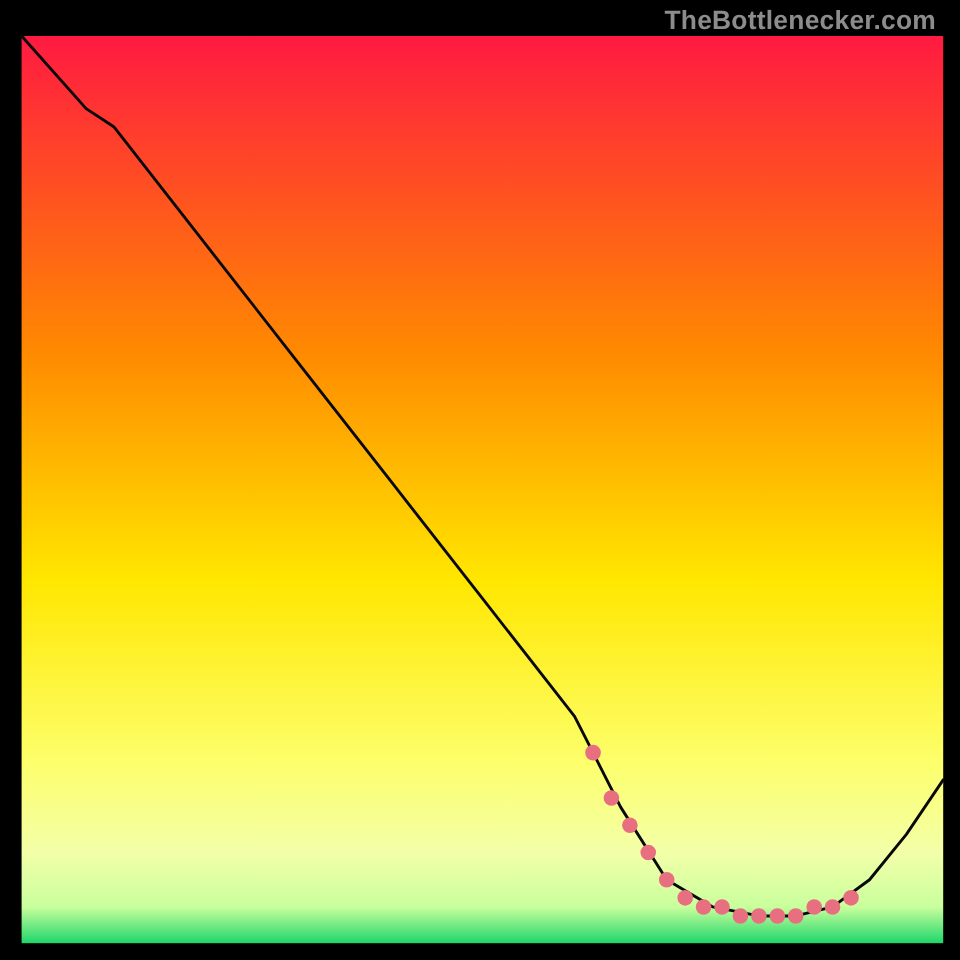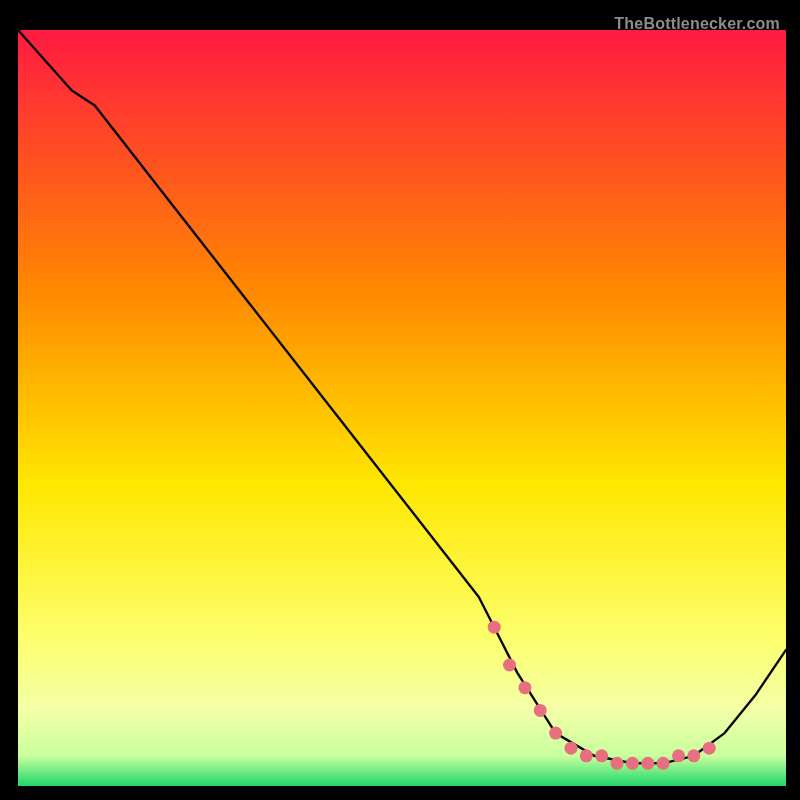--- a/index.html
+++ b/index.html
@@ -10,24 +10,24 @@
     background: #000000;
     overflow: hidden;
   }
   .stage {
     position: relative;
     width: 800px;
     height: 800px;
   }
   .attribution {
     position: absolute;
-    top: 15px;
+    top: 4px;
     right: 20px;
     font-family: Arial, Helvetica, sans-serif;
-    font-size: 16px;
+    font-size: 22px;
     font-weight: bold;
     color: #8c8c8c;
     letter-spacing: 0.2px;
     user-select: none;
   }
   svg.chart {
     position: absolute;
     left: 0;
     top: 0;
     width: 800px;

